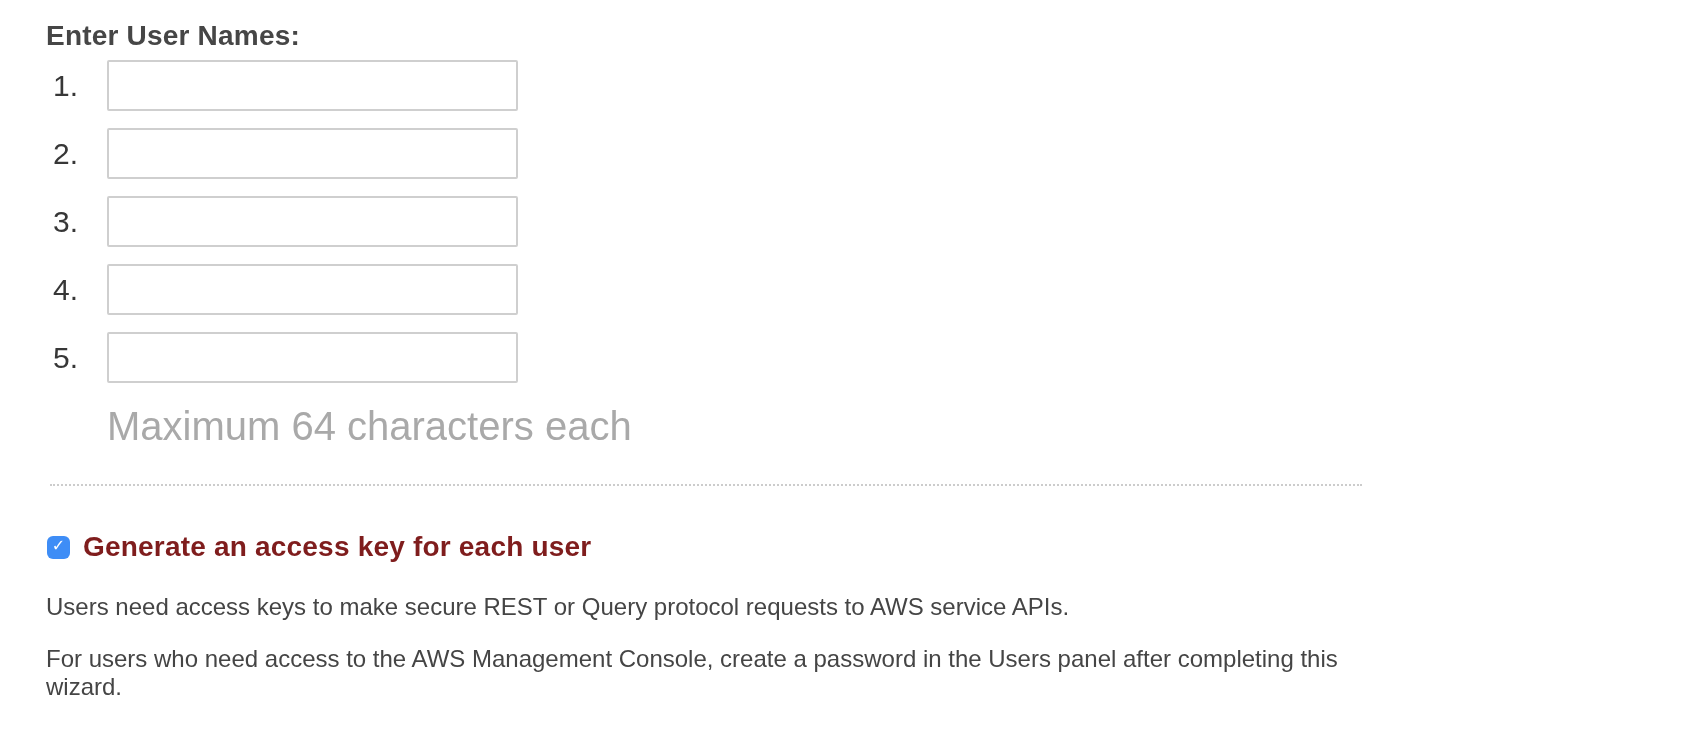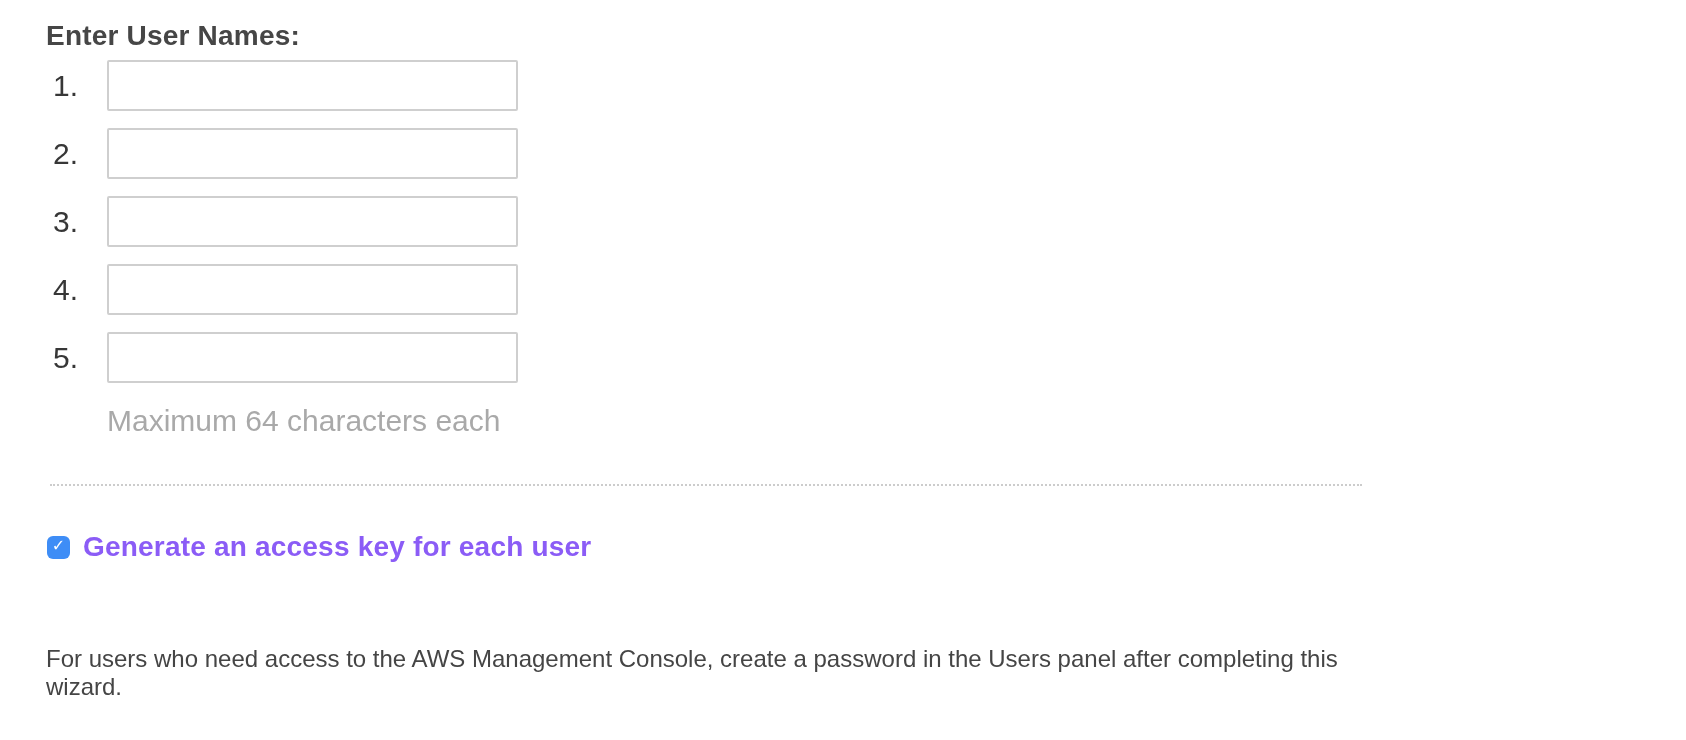--- a/index.html
+++ b/index.html
@@ -53,21 +53,21 @@
     background: #ffffff;
     font-size: 26px;
     color: #333333;
     padding: 0 10px;
     outline: none;
   }
   .hint {
     position: absolute;
     left: 107px;
     top: 404px;
-    font-size: 30px;
+    font-size: 40px;
     color: #a9a9a9;
   }
   .divider {
     position: absolute;
     left: 50px;
     right: 0;
     top: 484px;
     border-top: 2px dotted #cccccc;
     height: 0;
   }
@@ -95,21 +95,21 @@
     font-family: "DejaVu Sans", sans-serif;
     font-size: 16px;
     font-weight: bold;
     line-height: 1;
     transform: translateY(-1px);
   }
   .cb-label {
     margin-left: 13px;
     font-size: 28px;
     font-weight: bold;
-    color: #8b5cf6;
+    color: #7f1d1d;
     letter-spacing: 0.2px;
     cursor: pointer;
   }
   .desc {
     position: absolute;
     left: 46px;
     top: 593px;
     margin: 0;
     font-size: 24px;
     color: #454545;
@@ -157,16 +157,17 @@
 
   <div class="divider"></div>
 
   <div class="checkbox-row">
     <span class="checkbox" role="checkbox" aria-checked="true">
       <span class="checkmark">✓</span>
     </span>
     <span class="cb-label">Generate an access key for each user</span>
   </div>
 
+  <p class="desc">Users need access keys to make secure REST or Query protocol requests to AWS service APIs.</p>
 
   <p class="note">For users who need access to the AWS Management Console, create a password in the Users panel after completing this wizard.</p>
 
 </div>
 
 </body></html>

